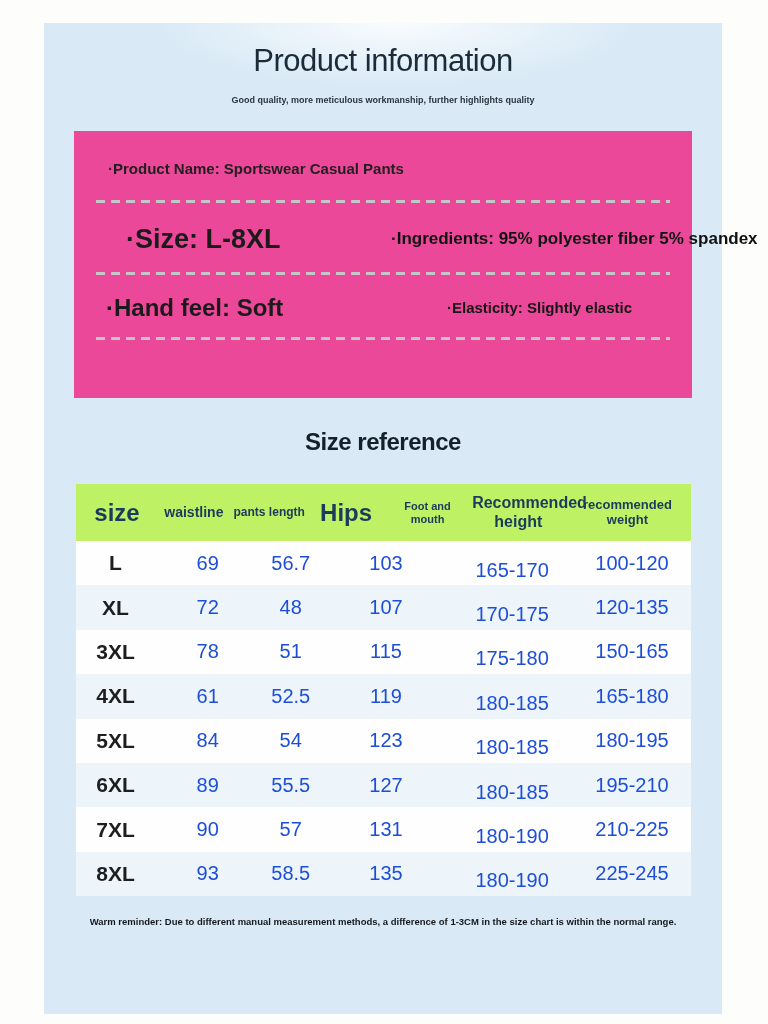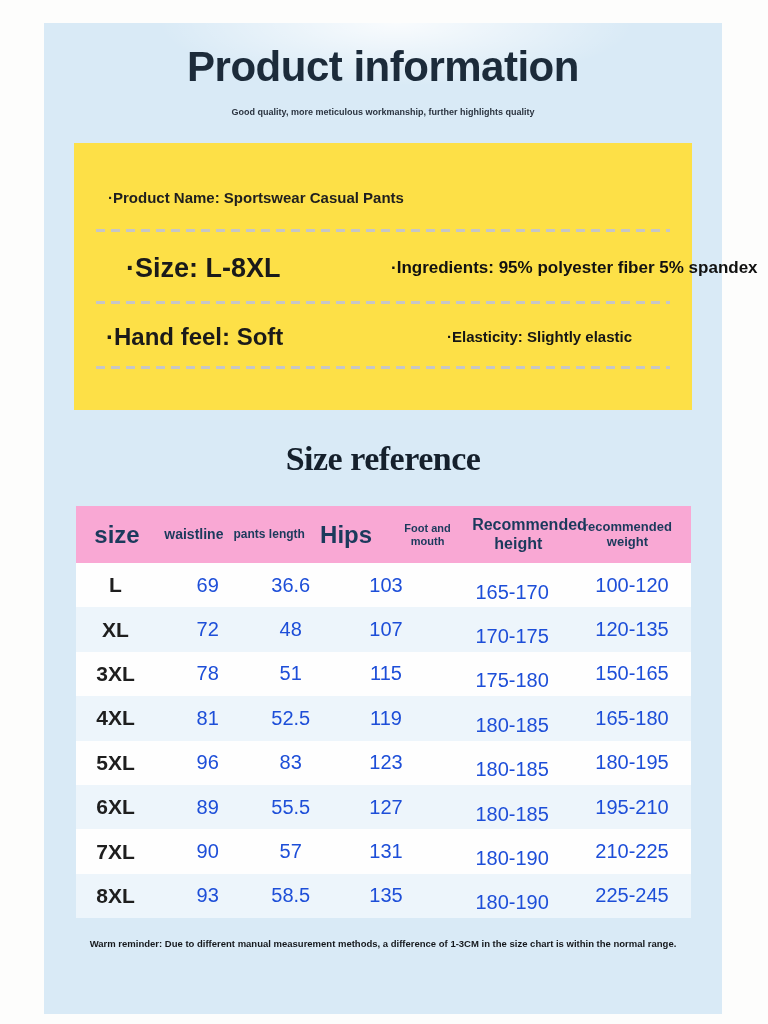--- a/index.html
+++ b/index.html
@@ -21,40 +21,40 @@
   .panel::before{
     content:"";
     position:absolute;left:0;top:0;right:0;height:130px;
     background:radial-gradient(ellipse 340px 90px at 52% 0%,rgba(255,255,255,0.85),rgba(255,255,255,0) 70%);
     pointer-events:none;
   }
   .page-title{
     position:relative;
     padding-top:20px;
     text-align:center;
-    font-size:42px;
-    font-weight:bold;
+    font-size:31px;
+    font-weight:normal;
     letter-spacing:-0.5px;
     color:#1c2b3a;
   }
   .page-subtitle{
     margin-top:16px;
     text-align:center;
     font-size:9px;
     font-weight:bold;
     color:#2b3440;
   }
   
   .card{
     margin:26px auto 0;
     width:618px;
     height:267px;
-    background:#fde047;
+    background:#ec4899;
     box-sizing:border-box;
-    padding-top:19px;
+    padding-top:2px;
   }
   .card-row{
     display:grid;
     grid-template-columns:50% 50%;
     align-items:center;
     box-sizing:border-box;
     position:relative;
   }
   .card-row::after{
     content:"";
@@ -70,35 +70,34 @@
   .r1 .cleft{padding-left:34px;font-size:15px;font-weight:bold;color:#1f1f1f;}
   .r1 .cright{padding-left:4px;font-size:17px;font-weight:bold;color:#111;}
   .r2 .cleft{padding-left:52px;font-size:27px;font-weight:bold;color:#1a1a1a;}
   .r2 .cright{padding-left:8px;font-size:17px;font-weight:bold;color:#111;}
   .r3 .cleft{padding-left:32px;font-size:24px;font-weight:bold;color:#1a1a1a;}
   .r3 .cright{padding-left:4px;font-size:15px;font-weight:bold;color:#161616;text-align:center;}
   
   .section-title{
     margin-top:30px;
     text-align:center;
-    font-size:34px;
+    font-size:24px;
     font-weight:bold;
     letter-spacing:-0.5px;
     color:#15202c;
-    font-family:Liberation Serif, serif;
   }
   .size-table{
     margin:28px auto 0;
     width:615px;
   }
   .thead{
     display:flex;
     align-items:center;
     height:57px;
-    background:#f9a8d4;
+    background:#bef264;
     color:#1b3a5c;
     font-weight:bold;
   }
   .th{text-align:center;box-sizing:border-box;line-height:1.15;white-space:pre-line;}
   .th.h1{width:13.5%;font-size:24px;}
   .th.h2{width:11.5%;font-size:14px;}
   .th.h3{width:13%;font-size:12px;}
   .th.h4{width:12%;font-size:24px;}
   .th.h5{width:14.5%;font-size:11px;}
   .th.h6{width:15%;font-size:16px;}
@@ -158,21 +157,21 @@
       <div class="th h4">Hips</div>
       <div class="th h5">Foot and
 mouth</div>
       <div class="th h6">Recommended height</div>
       <div class="th h7">recommended weight</div>
     </div>
     <div class="tbody">
       <div class="trow">
         <div class="td c1">L</div>
         <div class="td c2">69</div>
-        <div class="td c3">36.6</div>
+        <div class="td c3">56.7</div>
         <div class="td c4">103</div>
         <div class="td c5">165-170</div>
         <div class="td c6">100-120</div>
       </div>
       <div class="trow">
         <div class="td c1">XL</div>
         <div class="td c2">72</div>
         <div class="td c3">48</div>
         <div class="td c4">107</div>
         <div class="td c5">170-175</div>
@@ -181,30 +180,30 @@
       <div class="trow">
         <div class="td c1">3XL</div>
         <div class="td c2">78</div>
         <div class="td c3">51</div>
         <div class="td c4">115</div>
         <div class="td c5">175-180</div>
         <div class="td c6">150-165</div>
       </div>
       <div class="trow">
         <div class="td c1">4XL</div>
-        <div class="td c2">81</div>
+        <div class="td c2">61</div>
         <div class="td c3">52.5</div>
         <div class="td c4">119</div>
         <div class="td c5">180-185</div>
         <div class="td c6">165-180</div>
       </div>
       <div class="trow">
         <div class="td c1">5XL</div>
-        <div class="td c2">96</div>
-        <div class="td c3">83</div>
+        <div class="td c2">84</div>
+        <div class="td c3">54</div>
         <div class="td c4">123</div>
         <div class="td c5">180-185</div>
         <div class="td c6">180-195</div>
       </div>
       <div class="trow">
         <div class="td c1">6XL</div>
         <div class="td c2">89</div>
         <div class="td c3">55.5</div>
         <div class="td c4">127</div>
         <div class="td c5">180-185</div>

